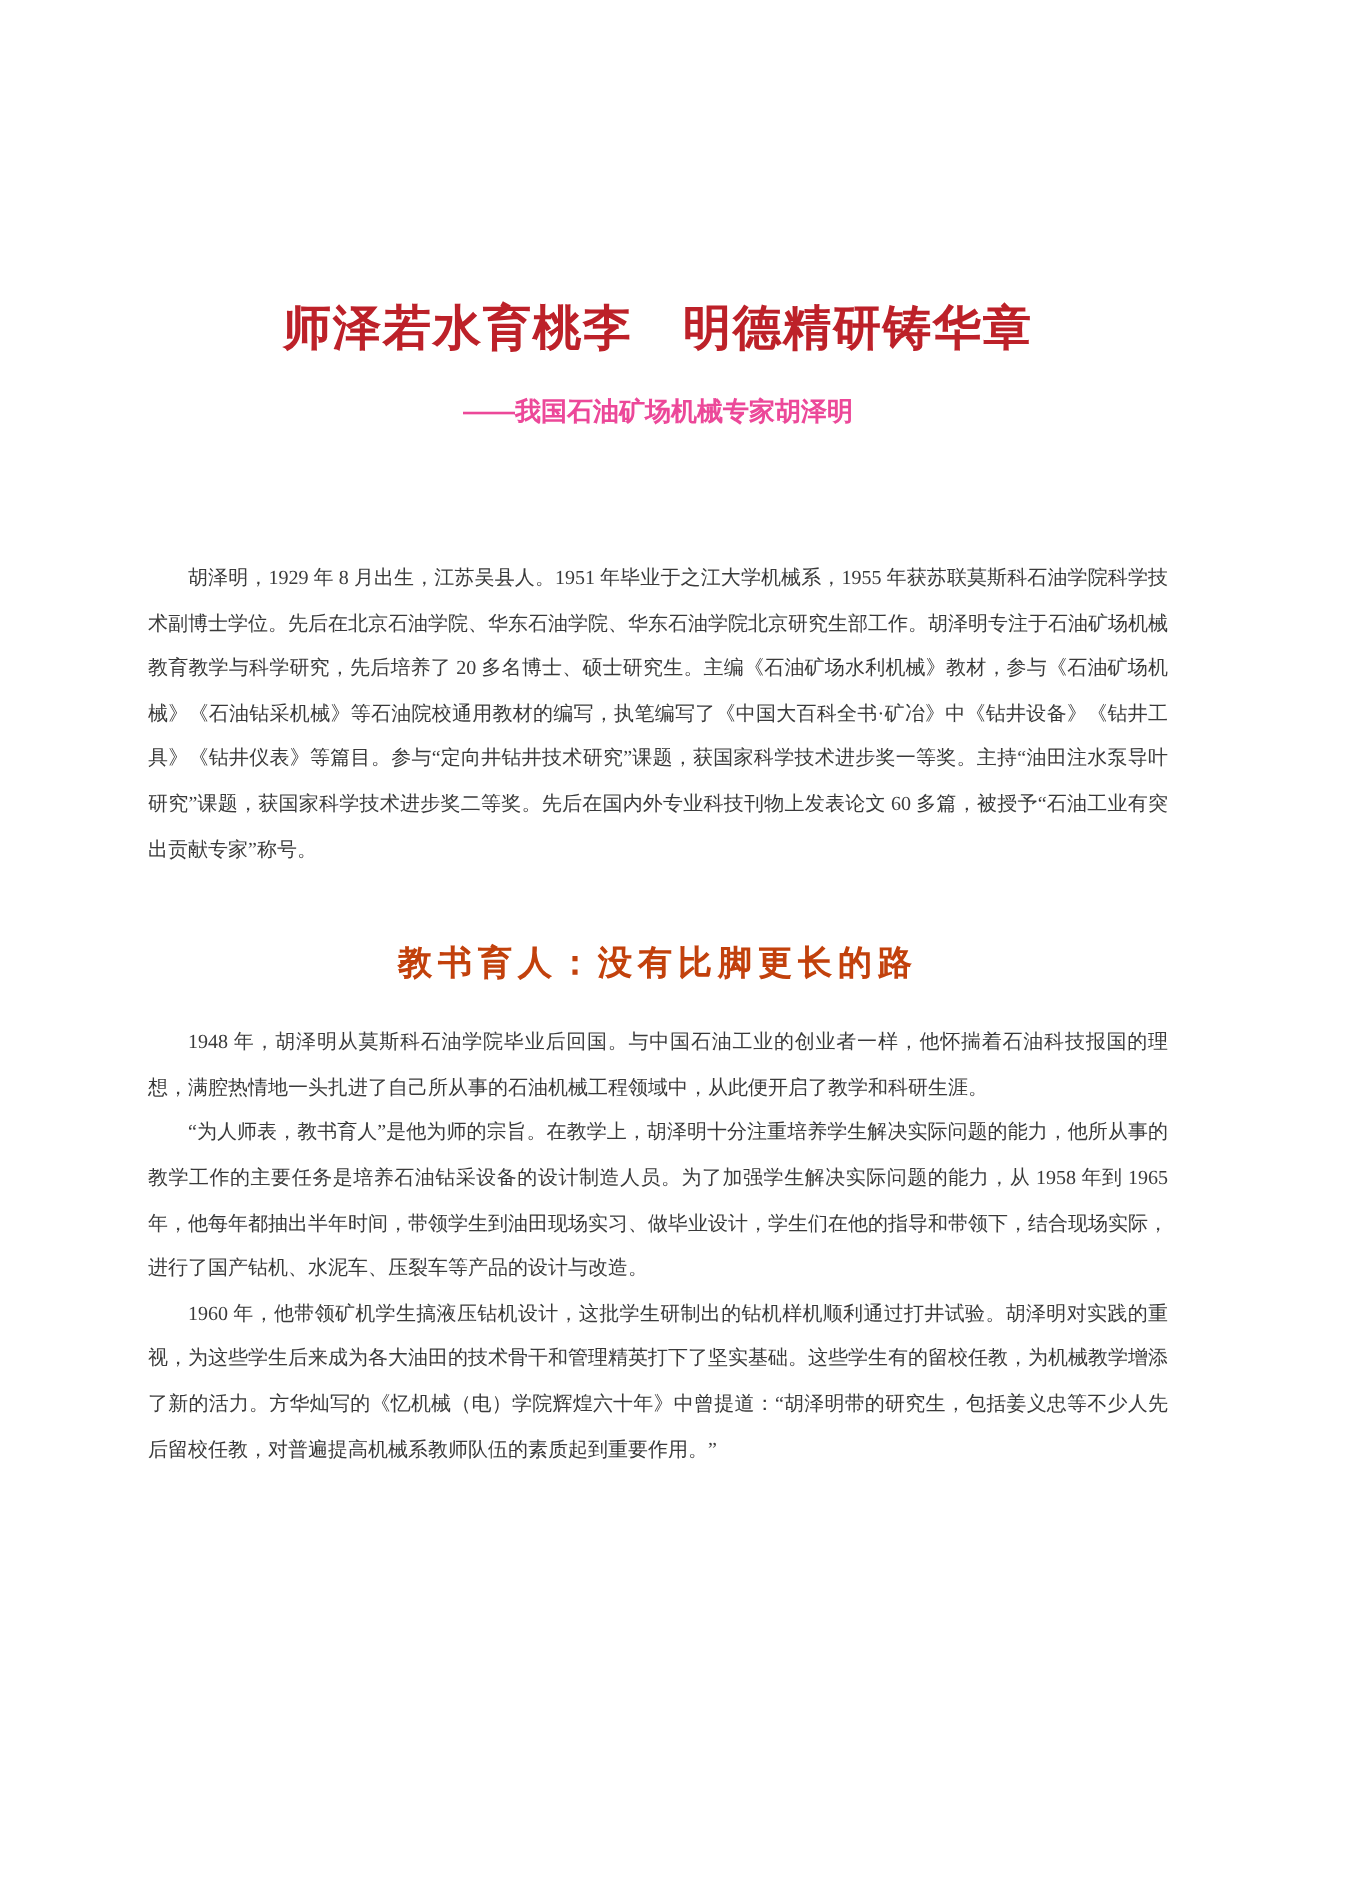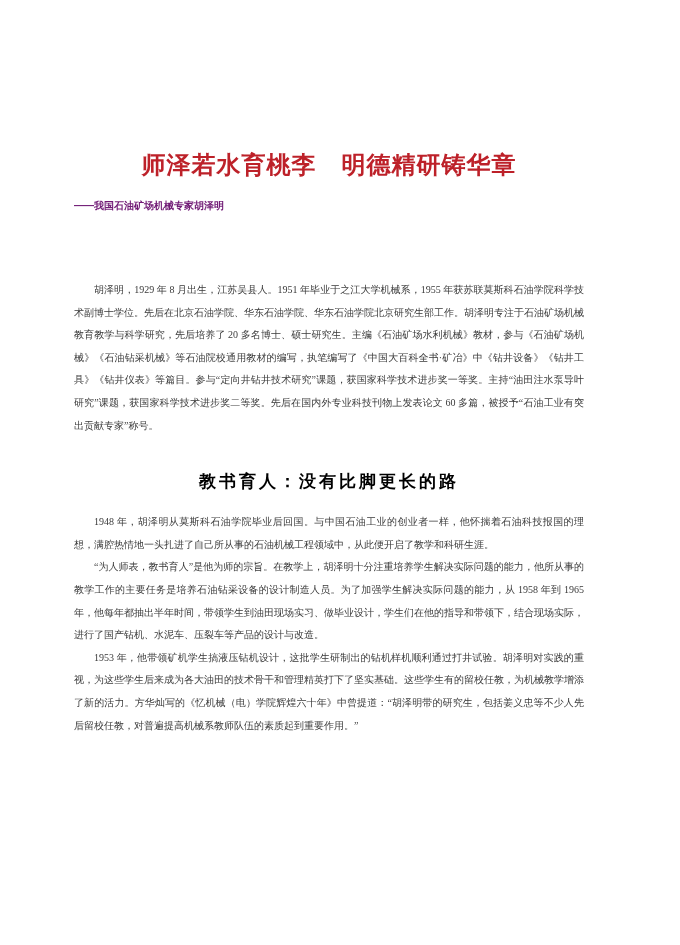--- a/index.html
+++ b/index.html
@@ -26,25 +26,25 @@
     margin: 148px 0 0 0;
     text-align: center;
     font-size: 24px;
     line-height: 34px;
     font-weight: bold;
     letter-spacing: 1px;
     font-family: "Liberation Serif", serif;
   }
   .doc-subtitle {
     margin: 14px 0 0 0;
-    text-align: left;
-    font-size: 10px;
+    text-align: center;
+    font-size: 13px;
     line-height: 20px;
     font-weight: bold;
-    color: #701a75;
+    color: #ec4899;
     font-family: "Liberation Sans", sans-serif;
   }
   .para {
     margin: 0;
     font-size: 10px;
     line-height: 22.6px;
     text-align: justify;
     text-indent: 2em;
     color: #3a3a3a;
     font-family: "Liberation Serif", serif;
@@ -63,18 +63,18 @@
   }
 </style>
 </head>
 <body>
 
 <div class="page">
   <div class="content">
     <h1 class="doc-title" style="color: rgb(189, 33, 41);">师泽若水育桃李　明德精研铸华章</h1>
     <p class="doc-subtitle">——我国石油矿场机械专家胡泽明</p>
     <p class="para intro">胡泽明，1929 年 8 月出生，江苏吴县人。1951 年毕业于之江大学机械系，1955 年获苏联莫斯科石油学院科学技术副博士学位。先后在北京石油学院、华东石油学院、华东石油学院北京研究生部工作。胡泽明专注于石油矿场机械教育教学与科学研究，先后培养了 20 多名博士、硕士研究生。主编《石油矿场水利机械》教材，参与《石油矿场机械》《石油钻采机械》等石油院校通用教材的编写，执笔编写了《中国大百科全书·矿冶》中《钻井设备》《钻井工具》《钻井仪表》等篇目。参与“定向井钻井技术研究”课题，获国家科学技术进步奖一等奖。主持“油田注水泵导叶研究”课题，获国家科学技术进步奖二等奖。先后在国内外专业科技刊物上发表论文 60 多篇，被授予“石油工业有突出贡献专家”称号。</p>
-    <h2 class="section-heading" style="color: #000000;">教书育人：没有比脚更长的路</h2>
+    <h2 class="section-heading" style="color: #c2410c;">教书育人：没有比脚更长的路</h2>
     <p class="para">1948 年，胡泽明从莫斯科石油学院毕业后回国。与中国石油工业的创业者一样，他怀揣着石油科技报国的理想，满腔热情地一头扎进了自己所从事的石油机械工程领域中，从此便开启了教学和科研生涯。</p>
     <p class="para">“为人师表，教书育人”是他为师的宗旨。在教学上，胡泽明十分注重培养学生解决实际问题的能力，他所从事的教学工作的主要任务是培养石油钻采设备的设计制造人员。为了加强学生解决实际问题的能力，从 1958 年到 1965 年，他每年都抽出半年时间，带领学生到油田现场实习、做毕业设计，学生们在他的指导和带领下，结合现场实际，进行了国产钻机、水泥车、压裂车等产品的设计与改造。</p>
-    <p class="para">1953 年，他带领矿机学生搞液压钻机设计，这批学生研制出的钻机样机顺利通过打井试验。胡泽明对实践的重视，为这些学生后来成为各大油田的技术骨干和管理精英打下了坚实基础。这些学生有的留校任教，为机械教学增添了新的活力。方华灿写的《忆机械（电）学院辉煌六十年》中曾提道：“胡泽明带的研究生，包括姜义忠等不少人先后留校任教，对普遍提高机械系教师队伍的素质起到重要作用。”</p>
+    <p class="para">1960 年，他带领矿机学生搞液压钻机设计，这批学生研制出的钻机样机顺利通过打井试验。胡泽明对实践的重视，为这些学生后来成为各大油田的技术骨干和管理精英打下了坚实基础。这些学生有的留校任教，为机械教学增添了新的活力。方华灿写的《忆机械（电）学院辉煌六十年》中曾提道：“胡泽明带的研究生，包括姜义忠等不少人先后留校任教，对普遍提高机械系教师队伍的素质起到重要作用。”</p>
   </div>
 </div>
 
 </body></html>

